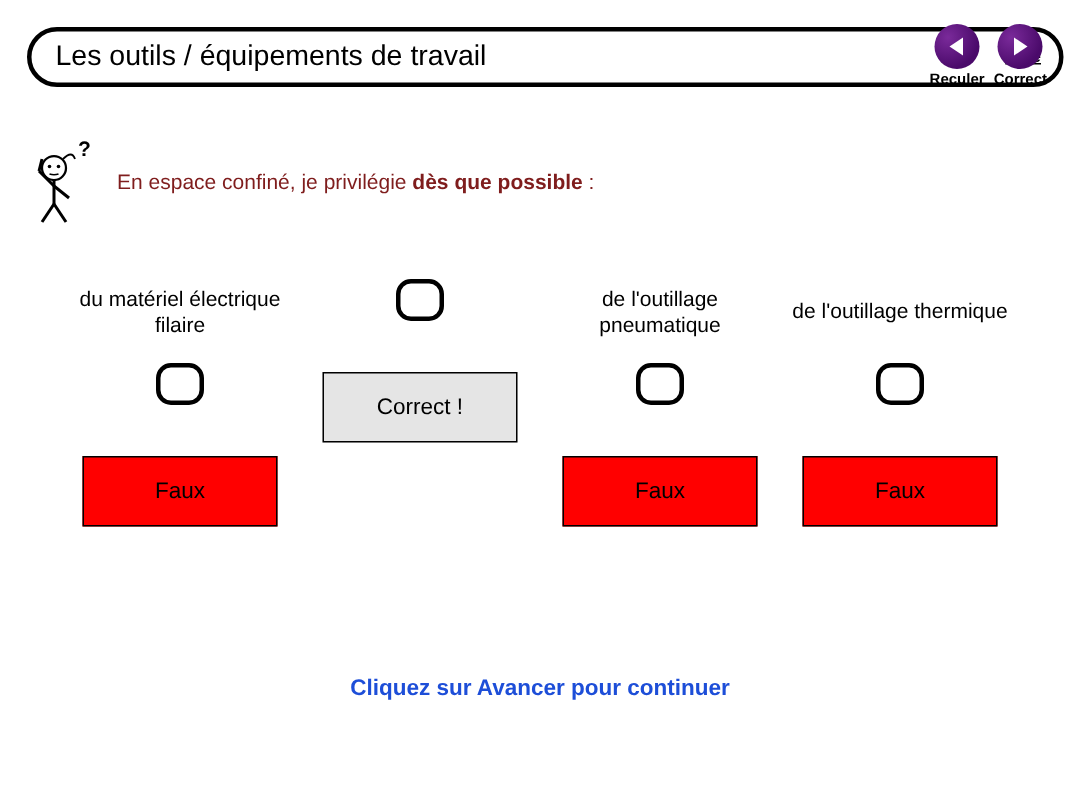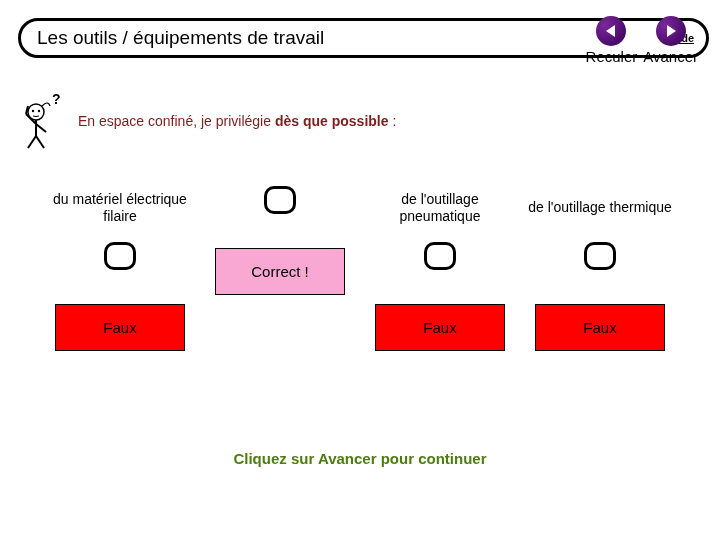--- a/index.html
+++ b/index.html
@@ -51,22 +51,22 @@
     width: 30px;
     height: 30px;
     border-radius: 50%;
     background: radial-gradient(circle at 30% 30%, #7a2a9a, #4a0a6a 70%);
     display: flex;
     align-items: center;
     justify-content: center;
   }
   .nav-btn svg { display: block; }
   .nav-label {
-    font-size: 15px;
-    font-weight: normal;
+    font-size: 10px;
+    font-weight: bold;
     color: #000;
     margin-top: 1px;
   }
   .nav-group {
     position: absolute;
     top: 16px;
     right: 22px;
     display: flex;
     gap: 6px;
   }
@@ -128,31 +128,31 @@
     width: 130px;
     height: 47px;
     border: 1px solid #000;
     font-size: 15px;
     display: flex;
     align-items: center;
     justify-content: center;
     color: #000;
   }
   .feedback.wrong { background: #ff0000; }
-  .feedback.correct { background: #f9a8d4; }
+  .feedback.correct { background: #e5e5e5; }
 
   .footer {
     position: absolute;
     left: 0;
     right: 0;
     top: 450px;
     text-align: center;
     font-size: 15px;
     font-weight: bold;
-    color: #4d7c0f;
+    color: #1d4ed8;
   }
 </style>
 </head>
 <body>
 
 <div class="header">
   <div class="title">Les outils / équipements de travail</div>
   <div class="header-right">
     <span class="aide">Aide</span>
   </div>
@@ -166,21 +166,21 @@
       </svg>
     </div>
     <div class="nav-label">Reculer</div>
   </div>
   <div class="nav-col">
     <div class="nav-btn">
       <svg width="14" height="14" viewBox="0 0 14 14">
         <polygon points="3,1 3,13 12,7" fill="#ffffff"></polygon>
       </svg>
     </div>
-    <div class="nav-label">Avancer</div>
+    <div class="nav-label">Correct</div>
   </div>
 </div>
 
 <div class="prompt-row">
   <div class="figure">
     <svg width="54" height="58" viewBox="0 0 54 58">
       <text x="38" y="12" font-size="14" font-weight="bold" fill="#000">?</text>
       <path d="M28 14 Q34 8 36 14" stroke="#000" stroke-width="1.2" fill="none"></path>
       <circle cx="22" cy="20" r="8" fill="#fff" stroke="#000" stroke-width="1.5"></circle>
       <circle cx="19" cy="19" r="1.2" fill="#000"></circle>

